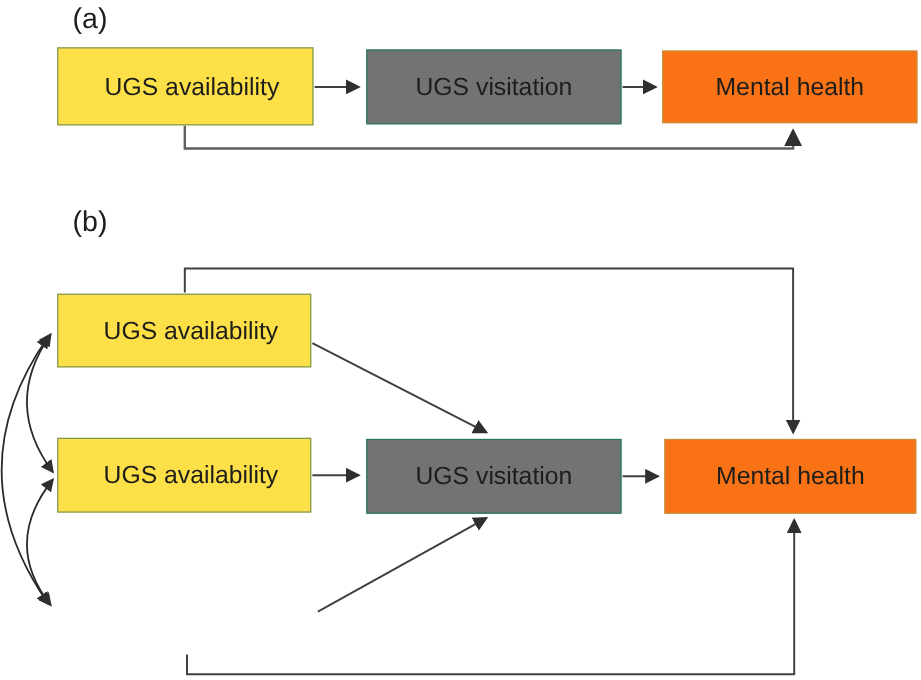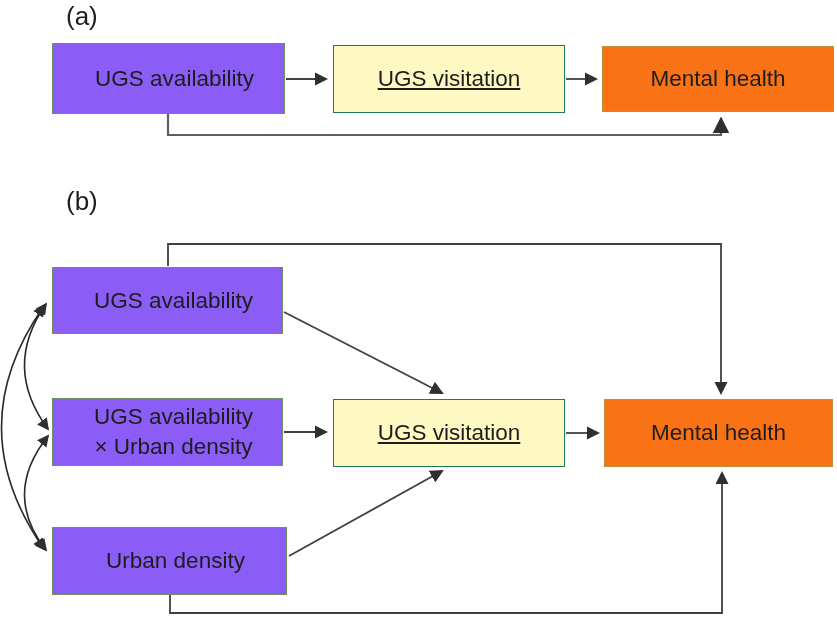--- a/index.html
+++ b/index.html
@@ -35,28 +35,27 @@
     display: flex;
     flex-direction: column;
     align-items: center;
     justify-content: center;
     text-align: center;
     font-size: 22.5px;
     line-height: 1.32;
     white-space: nowrap;
   }
   .box.green {
-    background: #8b5cf6;
+    background: #fde047;
     border: 1.6px solid #6f8f5c;
     padding-left: 12px;
   }
   .box.teal {
-    background: #fef9c3;
+    background: #737373;
     border: 1.6px solid #1d7a54;
-    text-decoration: underline;
   }
   .box.orange {
     background: #f97316;
     border: 1.6px solid #c18f3a;
   }
   
   #box-a1 { left: 52px;  top: 43px;  width: 233px; height: 71px; }
   #box-a2 { left: 333px; top: 45px;  width: 232px; height: 68px; }
   #box-a3 { left: 602px; top: 46px;  width: 232px; height: 66px; }
   #label-a { left: 66px; top: 3px; }
@@ -121,24 +120,20 @@
     <span>Mental health</span>
   </div>
 
   <div class="panel-label" id="label-b">(b)</div>
 
   <div class="box green" id="box-b1">
     <span>UGS availability</span>
   </div>
   <div class="box green" id="box-b2">
     <span>UGS availability</span>
-    <span>× Urban density</span>
-  </div>
-  <div class="box green" id="box-b3">
-    <span>Urban density</span>
   </div>
   <div class="box teal" id="box-b4">
     <span>UGS visitation</span>
   </div>
   <div class="box orange" id="box-b5">
     <span>Mental health</span>
   </div>
 
 </div>
 

